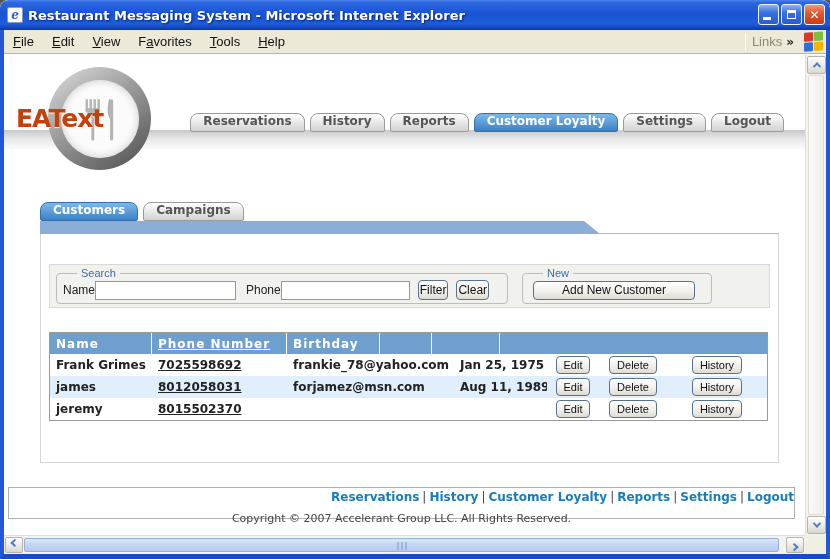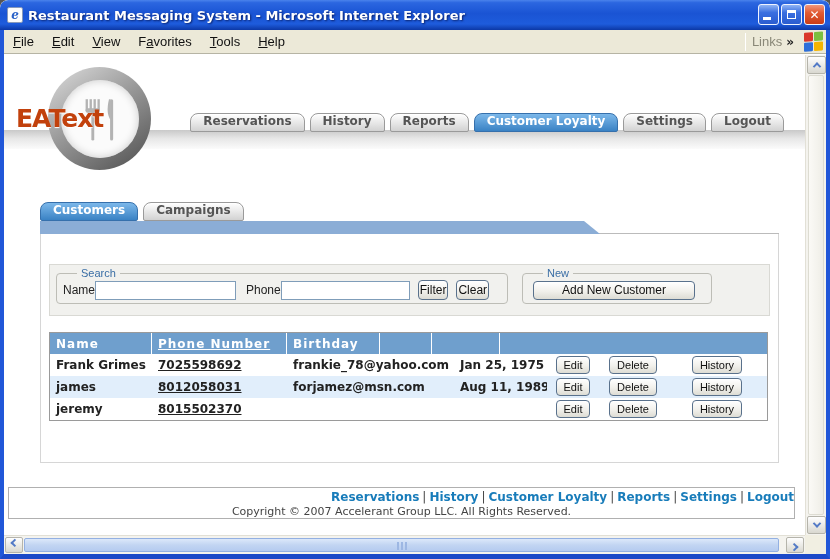--- a/index.html
+++ b/index.html
@@ -87,21 +87,21 @@
   .subtabs { position:absolute; left:36px; top:147px; display:flex; gap:5px; z-index:2; }
   .bluebar { position:absolute; left:36px; top:166px; width:560px; height:13px; background:#8badd6;
     clip-path:polygon(0 0, calc(100% - 16px) 0, 100% 100%, 0 100%); z-index:1; }
   .bluebar-line { position:absolute; left:36px; top:178px; width:739px; height:1px; background:#bbb; }
   
   .contentbox { position:absolute; left:36px; top:179px; width:739px; height:229px;
     border:1px solid #d6d6d6; border-top:none; background:#fff; }
   .cm-head { display:flex; align-items:flex-end; padding:10px 10px 0 10px; }
   .cm-title { font:bold 13px "DejaVu Sans", sans-serif; color:#6b6b6b; white-space:nowrap; }
   .cm-dash { flex:1; border-bottom:1px dashed #c9c9c9; margin:0 0 3px 8px; }
-  .searchpanel { position:absolute; left:8px; top:30px; width:721px; height:52px;
+  .searchpanel { position:absolute; left:8px; top:30px; width:721px; height:44px;
     background:#f1f1ee; border:1px solid #d9d9d4; }
   fieldset { position:absolute; border:1px solid #bdbdb6; border-radius:4px; background:transparent; }
   fieldset legend { font:11px "Liberation Sans", sans-serif; color:#3a6ea5; padding:0 4px; margin-left:20px; }
   .fs-search { left:6px; top:2px; width:452px; height:37px; }
   .fs-new { left:472px; top:2px; width:190px; height:37px; }
   .fs-row { display:flex; align-items:center; height:22px; padding-left:6px; }
   .fs-row label { font:12px "Liberation Sans", sans-serif; color:#222; }
   .txt { height:19px; border:1px solid #7f9db9; background:#fff; font:12px "Liberation Sans", sans-serif; padding:0 3px; }
   .txt.name { width:141px; margin-right:10px; }
   .txt.phone { width:129px; margin-right:8px; }
@@ -124,21 +124,21 @@
   .td.ctr { justify-content:center; padding-left:0; }
   .c-name { width:102px; } .c-phone { width:135px;text-decoration:underline; } .c-email { width:167px; } .c-bday { width:93px; }
   .c-a1 { width:52px; } .c-a2 { width:68px; } .c-a3 { width:100px; }
   .rowbtn { height:18px; padding:0 7px; font-size:11px; }
   
   .footerbox { position:absolute; left:4px; top:432px; width:787px; height:32px;
     border:1px solid #b0b0b0; background:#fff; text-align:center; padding-top:2px; }
   .flinks { font:bold 12px "DejaVu Sans", sans-serif; color:#187cba;text-align:right; }
   .flink { color:#187cba; cursor:pointer; }
   .fsep { color:#444; font-weight:normal; margin:0 3px; }
-  .copyright { font:11px "DejaVu Sans", sans-serif; color:#444; margin-top:1px; }
+  .copyright { font:11px "DejaVu Sans", sans-serif; color:#444; margin-top:8px; }
 </style>
 </head>
 <body>
 
 <div id="window">
 
   <div class="titlebar">
     <div class="app-icon">e</div>
     <div class="title-text">Restaurant Messaging System - Microsoft Internet Explorer</div>
     <div class="winbtns">

